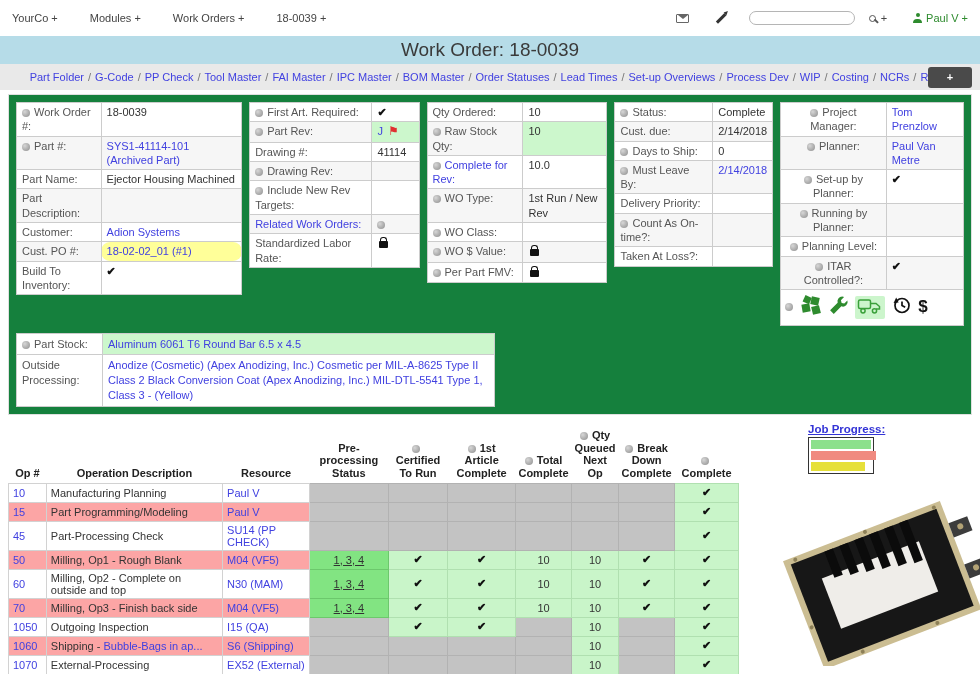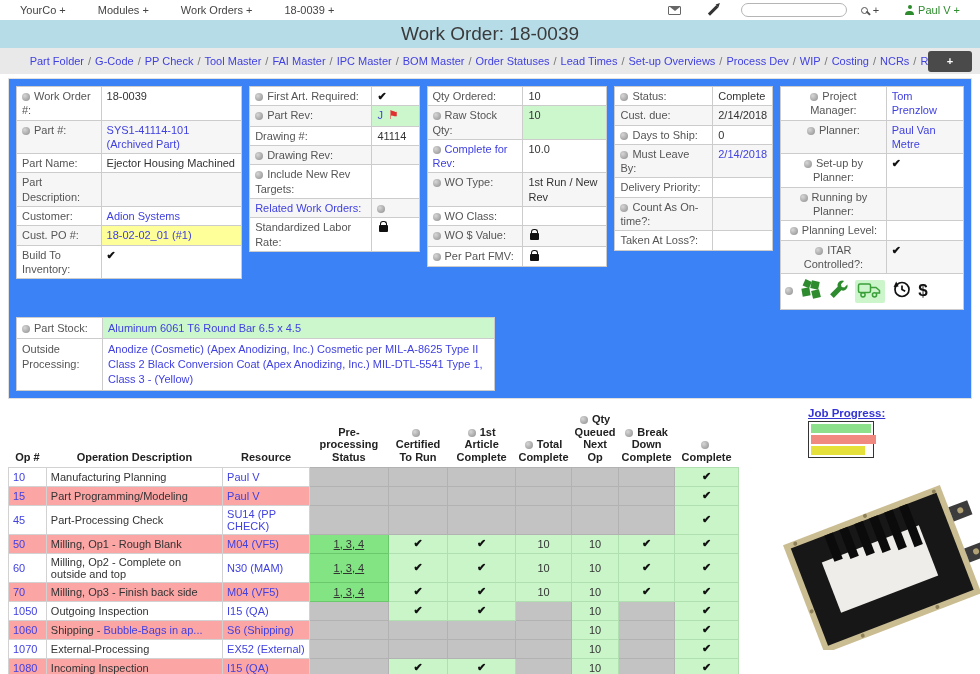--- a/index.html
+++ b/index.html
@@ -3,21 +3,21 @@
 <meta charset="utf-8">
 <style>
   * { box-sizing: border-box; margin: 0; padding: 0; }
   body {
     width: 980px; height: 674px; overflow: hidden; background: #fff;
     font-family: "Liberation Sans", sans-serif; font-size: 11px; color: #333;
   }
   .link { color: #4141e0; cursor: pointer; text-decoration: none; }
 
   
-  .topnav { height: 20px; display: flex; align-items: center; padding: 0 20px; background: #fff; }
+  .topnav { height: 36px; display: flex; align-items: center; padding: 0 12px; background: #fff; }
   .nav-item { font-size: 11px; color: #444; margin-right: 32px; cursor: pointer; }
   .topnav .spacer { flex: 1; }
   .env-icon { display:inline-block; width:13px; height:9px; border:1px solid #666; border-radius:1px; position:relative; margin-right:26px; }
   .env-icon::before { content:""; position:absolute; left:1px; top:0; border-left:5px solid transparent; border-right:5px solid transparent; border-top:4px solid #666; }
   .pencil-icon { display:inline-block; width:12px; height:2.5px; background:#333; transform:rotate(-45deg); position:relative; margin-right:22px; }
   .pencil-icon::after { content:""; position:absolute; right:-4px; top:-0.8px; border-top:2px solid transparent; border-bottom:2px solid transparent; border-left:4px solid #333; }
   .search-input { width: 106px; height: 14px; border: 1px solid #b5b5b5; border-radius: 8px; outline: none; padding: 0 6px; font-size: 10px; margin-right: 14px; }
   .mag-wrap { display:flex; align-items:center; margin-right: 26px; color:#444; cursor:pointer; }
   .mag-icon { display:inline-block; width:7px; height:7px; border:1.5px solid #555; border-radius:50%; position:relative; margin-right:5px; }
   .mag-icon::after { content:""; position:absolute; width:4.5px; height:1.6px; background:#555; transform:rotate(45deg); right:-4px; bottom:-1.5px; }
@@ -27,33 +27,33 @@
   .person-icon::after { content:""; position:absolute; bottom:0; left:0; width:9px; height:4.5px; border-radius:4px 4px 0 0; background:#2e8b2e; }
 
   
   .titlebar { height: 28px; background: #b6dce8; text-align: center; font-size: 19px; color: #3a3a3a; line-height: 28px; }
   .crumbbar { height: 26px; background: #e9e9e9; display: flex; align-items: center; justify-content: center; position: relative; }
   .crumb { margin: 0 2px; }
   .crumb-sep { color: #777; margin: 0 2px; }
   .crumb-add { position: absolute; right: 8px; top: 3px; width: 44px; height: 21px; background: #4a4a4a; color: #fff; text-align: center; line-height: 21px; border-radius: 3px; cursor: pointer; font-weight: bold; }
 
   
-  .info-card { margin: 4px 8px 6px; background: #3b82f6; border: 1px solid #e0e0e0; padding: 7px; }
+  .info-card { margin: 4px 8px 6px; background: #15803d; border: 1px solid #e0e0e0; padding: 7px; }
   .panels { display: flex; gap: 7px; align-items: flex-start; }
   table.panel { border-collapse: collapse; background: #fff; }
   .panel td { border: 1px solid #ccc; padding: 2px 5px; vertical-align: top; line-height: 1.3; }
   .panel tr:nth-child(even) { background: #f6f6f6; }
   .panel .lbl { color: #555; }
   .p0 .lbl { width: 86px; } .p0 .val { width: 148px; }
   .p1 .lbl { width: 128px; } .p1 .val { width: 48px; }
   .p2 .lbl { width: 99px; } .p2 .val { width: 88px; }
   .p3 .lbl { width: 104px; } .p3 .val { width: 55px; }
   .p4 .lbl { width: 110px; text-align: center; } .p4 .val { width: 80px; }
   .bg-green { background: #ccf7cc !important; }
-  .bg-yellow { background: #ffff99 !important; }
+  .bg-yellow { background: #ffff99 !important; border-radius: 9px; }
   .check { font-weight: bold; color: #111; }
   .q { display: inline-block; width: 8px; height: 8px; border-radius: 50%;
        background: radial-gradient(circle at 35% 35%, #d6d6d6, #8d8d8d); margin-right: 4px; vertical-align: -1px; flex: none; }
   .lock { display: inline-block; width: 9px; height: 7px; background: #111; border-radius: 1px; position: relative; margin-top: 5px; margin-left: 2px; }
   .lock::before { content: ""; position: absolute; left: 1px; top: -4px; width: 5px; height: 4px; border: 1.5px solid #111; border-bottom: none; border-radius: 3px 3px 0 0; }
   .flag { color: #e03030; font-size: 12px; margin-left: 5px; }
   .icons-row td { padding: 5px 4px; }
   .icons-row .ic { display: inline-block; vertical-align: middle; margin: 0 3px; cursor: pointer; }
   .ic.truck-bg { background: #ccf5cc; border-radius: 2px; padding: 1px 2px; }
   .dollar { font-size: 17px; font-weight: bold; color: #111; }

